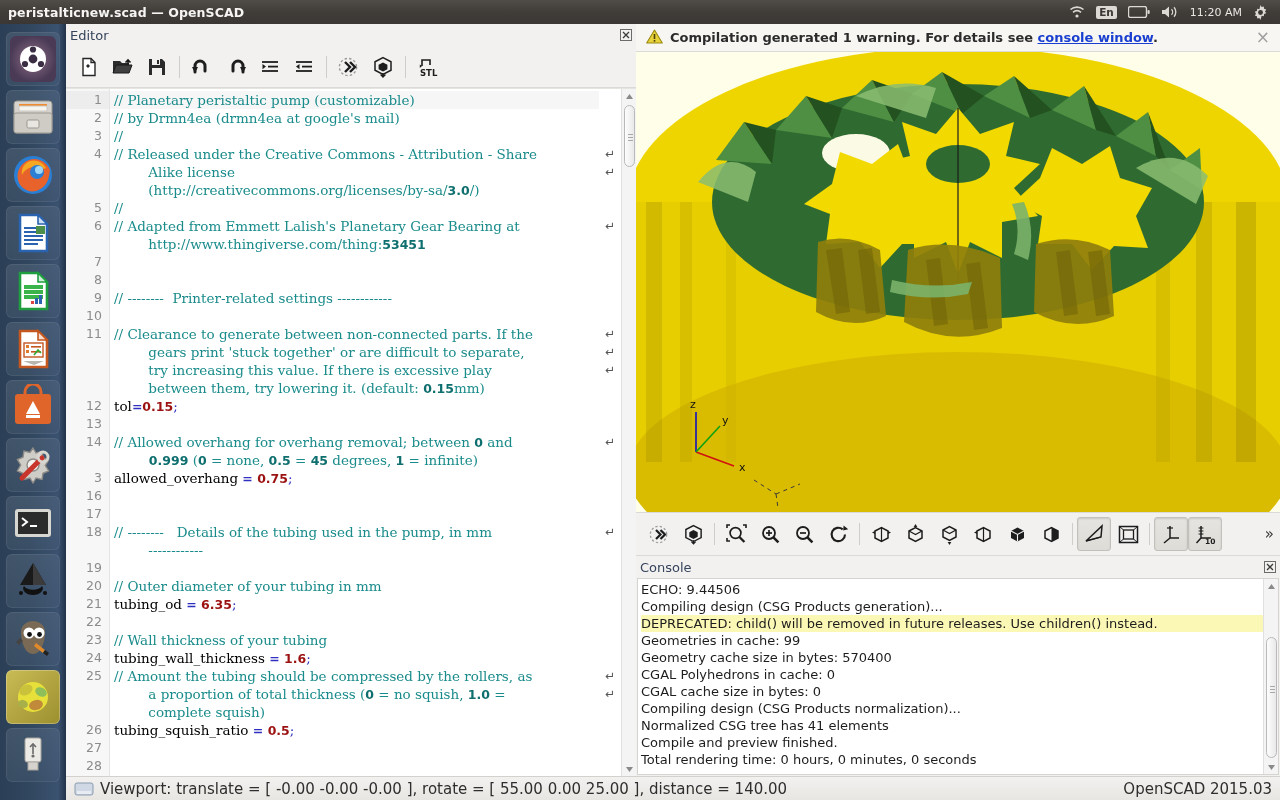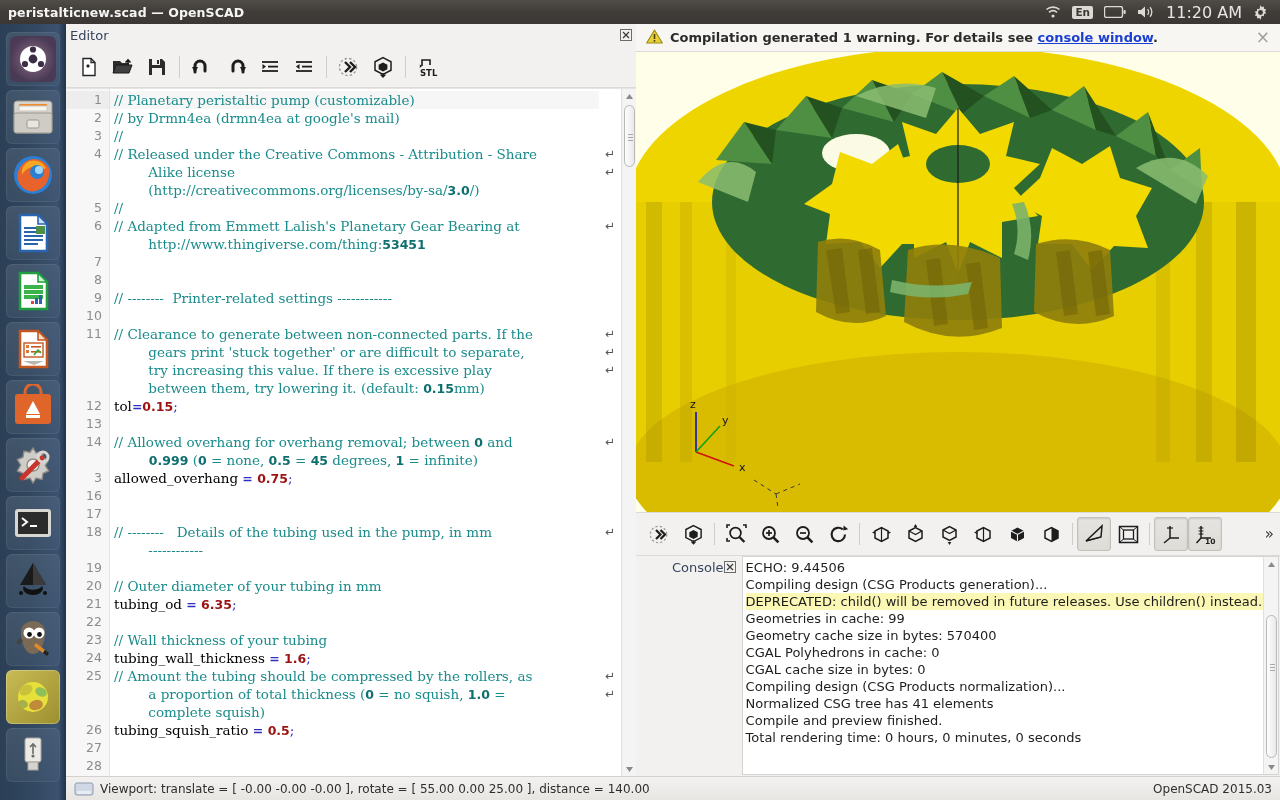--- a/index.html
+++ b/index.html
@@ -19,21 +19,21 @@
   #win-title {
     margin-left: 8px; font-weight: bold; color: #f6f5f4;
     letter-spacing: .1px; white-space: nowrap;
   }
   #tray { margin-left: auto; display: flex; align-items: center; gap: 11px; padding-right: 12px; }
   #tray .tray-item { display: flex; align-items: center; color: #dcd9d5; font-size: 12.5px; }
   .kbd-badge {
     background: #dcd9d5; color: #3a3734; font-size: 10.5px; font-weight: bold;
     border-radius: 2px; padding: 0px 3px; line-height: 13px;
   }
-  #clock { font-size: 16px; color: #e8e6e3; }
+  #clock { font-size: 11px; color: #e8e6e3; }
 
   
   #launcher {
     position: absolute; top: 24px; left: 0; width: 66px; height: 776px;
     background: linear-gradient(to right, #2b3f56 0%, #31475f 45%, #3b5270 88%, #223349 100%);
     padding-top: 4px;
   }
   .launcher-item {
     width: 54px; height: 54px; margin: 4px 6px; border-radius: 6px;
     position: relative; overflow: hidden;
@@ -182,38 +182,38 @@
     width: 34px; height: 34px; display: flex; align-items: center; justify-content: center;
     border-radius: 3px; flex: none;
   }
   .vtb.pressed {
     background: linear-gradient(to bottom,#e6e4e0,#dedcd7);
     border: 1px solid #c3c1bc; box-shadow: inset 0 1px 2px rgba(0,0,0,.12);
   }
   .vtb-sep { width: 1px; height: 22px; background: #cfcdc9; margin: 0 4px; flex:none; }
   .vtb-more { margin-left: auto; padding-right: 6px; font-size: 15px; color: #333; }
 
-  #console-pane { flex: 1; display: flex; flex-direction: row; margin-left: 32px; }
+  #console-pane { flex: 1; display: flex; flex-direction: column; }
   #console-body {
     flex: 1; display: flex; background: #fff; border: 1px solid #d6d4d0; margin: 0 1px 1px 1px;
     overflow: hidden;
   }
   #console-lines {
     flex: 1; padding: 2px 0 0 3px; font-size: 13px; color: #1d1d1d;
     font-family: "DejaVu Sans", sans-serif; overflow: hidden;
   }
   .coln { height: 17px; line-height: 17px; white-space: pre; }
   .coln.warn { background: #fbf7b5; }
 
   
   #statusbar {
     position: absolute; left: 0; bottom: 0; width: 1214px; height: 24px;
     background: linear-gradient(to bottom,#f2f1f0,#e8e6e2);
     border-top: 1px solid #d3d1cd; display: flex; align-items: center;
-    font-size: 12px; color: #2e2e2e; padding: 0 8px;
+    font-size: 15px; color: #2e2e2e; padding: 0 8px;
   }
   #status-left { margin-left: 6px; }
   #status-right { margin-left: auto; }
   #status-icon { width: 20px; height: 16px; }
 </style>
 </head>
 <body>
 
 <div id="top-panel">
   <div id="win-title">peristalticnew.scad — OpenSCAD</div>

